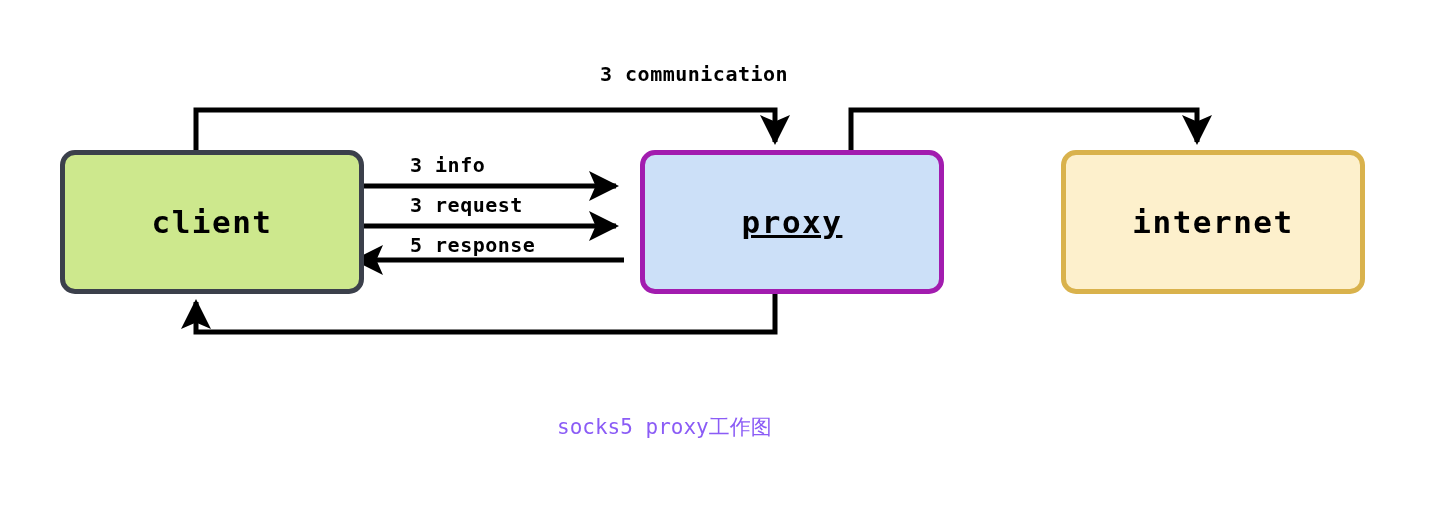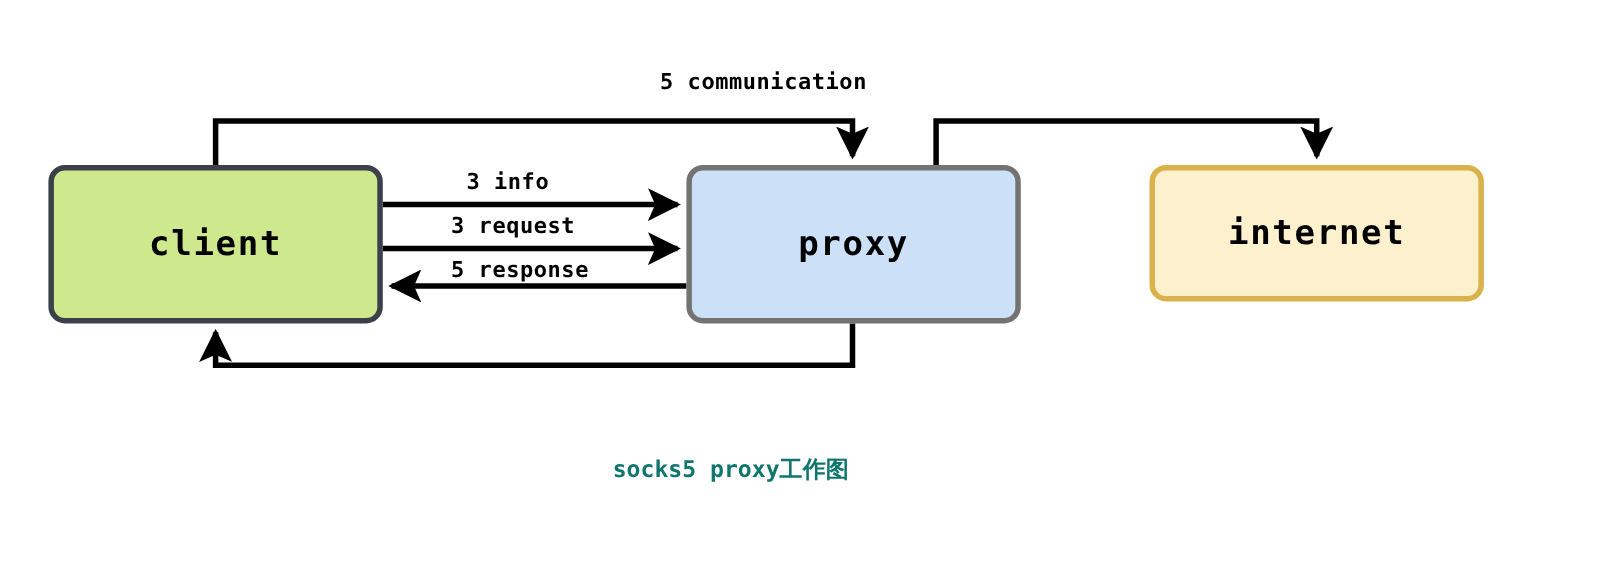--- a/index.html
+++ b/index.html
@@ -28,68 +28,70 @@
     border-radius: 15px;
     display: flex;
     align-items: center;
     justify-content: center;
     font-family: "DejaVu Sans Mono", "Liberation Mono", monospace;
     font-weight: bold;
     font-size: 31px;
     letter-spacing: 1.5px;
     color: #000000;
     z-index: 3;
+    margin-left: 16px;
   }
   .node-client {
     left: 44px;
     top: 150px;
     width: 304px;
     height: 144px;
     background: #cde88d;
     border: 5px solid #3b404b;
   }
   .node-proxy {
     left: 624px;
     top: 150px;
     width: 304px;
     height: 144px;
     background: #cce0f8;
-    border: 5px solid #737373;
+    border: 5px solid #a21caf;
+    text-decoration: underline;
   }
   .node-internet {
     left: 1045px;
     top: 150px;
     width: 304px;
-    height: 124px;
+    height: 144px;
     background: #fdf0cc;
     border: 5px solid #d9b24c;
   }
   .edge-label {
     position: absolute;
     font-family: "DejaVu Sans Mono", "Liberation Mono", monospace;
     font-weight: bold;
     font-size: 20px;
     color: #000000;
     white-space: nowrap;
     z-index: 4;
     letter-spacing: 0.5px;
   }
   .lbl-communication { left: 600px; top: 62px; }
-  .lbl-info          { left: 424px; top: 153px; }
+  .lbl-info          { left: 410px; top: 153px; }
   .lbl-request       { left: 410px; top: 193px; }
   .lbl-response      { left: 410px; top: 233px; }
   .lbl-establish     { left: 410px; top: 340px; }
   .caption {
     position: absolute;
     left: 557px;
     top: 413px;
     font-family: "DejaVu Sans Mono", "Liberation Mono", monospace;
-    font-weight: bold;
+    font-weight: normal;
     font-size: 21px;
-    color: #0f766e;
+    color: #8b5cf6;
     white-space: nowrap;
     z-index: 4;
   }
 </style>
 </head>
 <body>
 
 <div id="canvas">
 
   <svg id="wire-layer" viewBox="0 0 1452 520" width="1452" height="520" xmlns="http://www.w3.org/2000/svg">
@@ -129,21 +131,21 @@
   </div>
 
   <div class="node node-proxy">
     <span>proxy</span>
   </div>
 
   <div class="node node-internet">
     <span>internet</span>
   </div>
 
-  <div class="edge-label lbl-communication">5 communication</div>
+  <div class="edge-label lbl-communication">3 communication</div>
 
   <div class="edge-label lbl-info">3 info</div>
 
   <div class="edge-label lbl-request">3 request</div>
 
   <div class="edge-label lbl-response">5 response</div>
 
 
   <div class="caption">socks5 proxy工作图</div>
 

